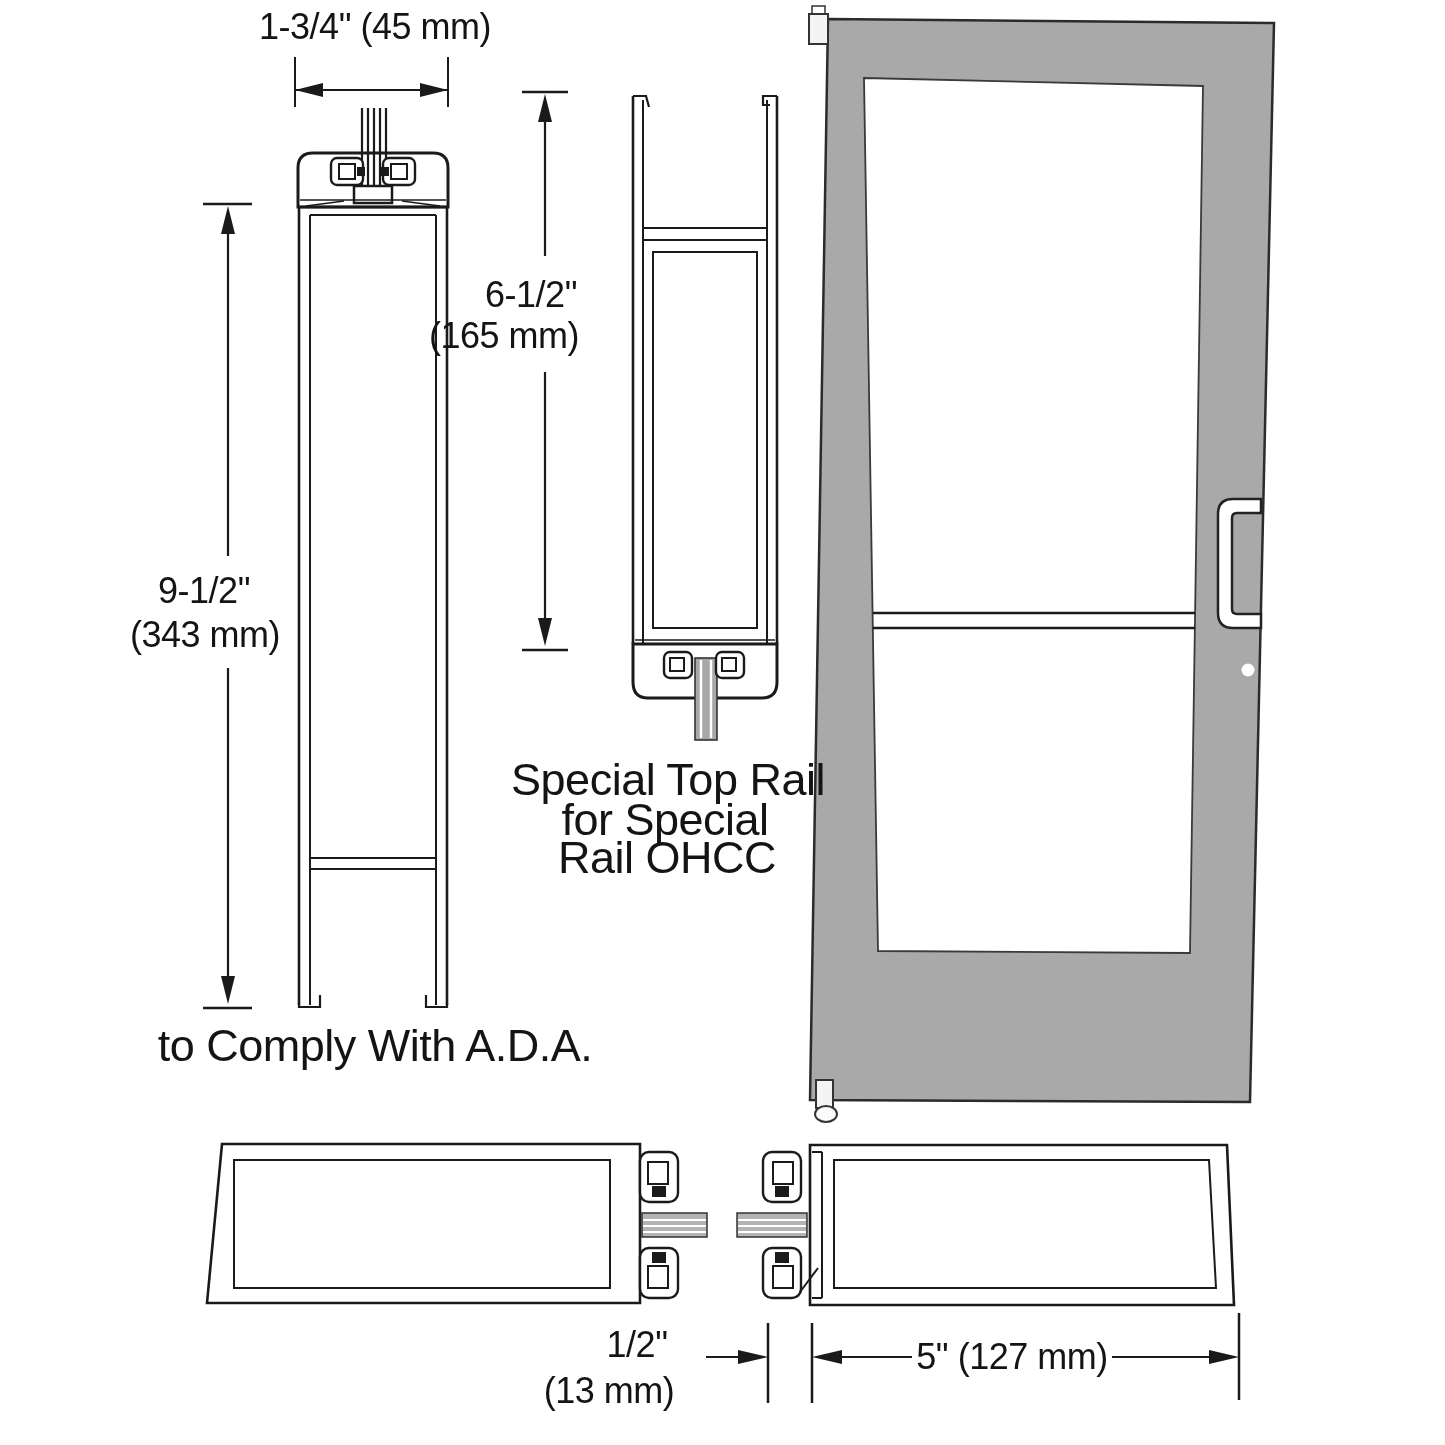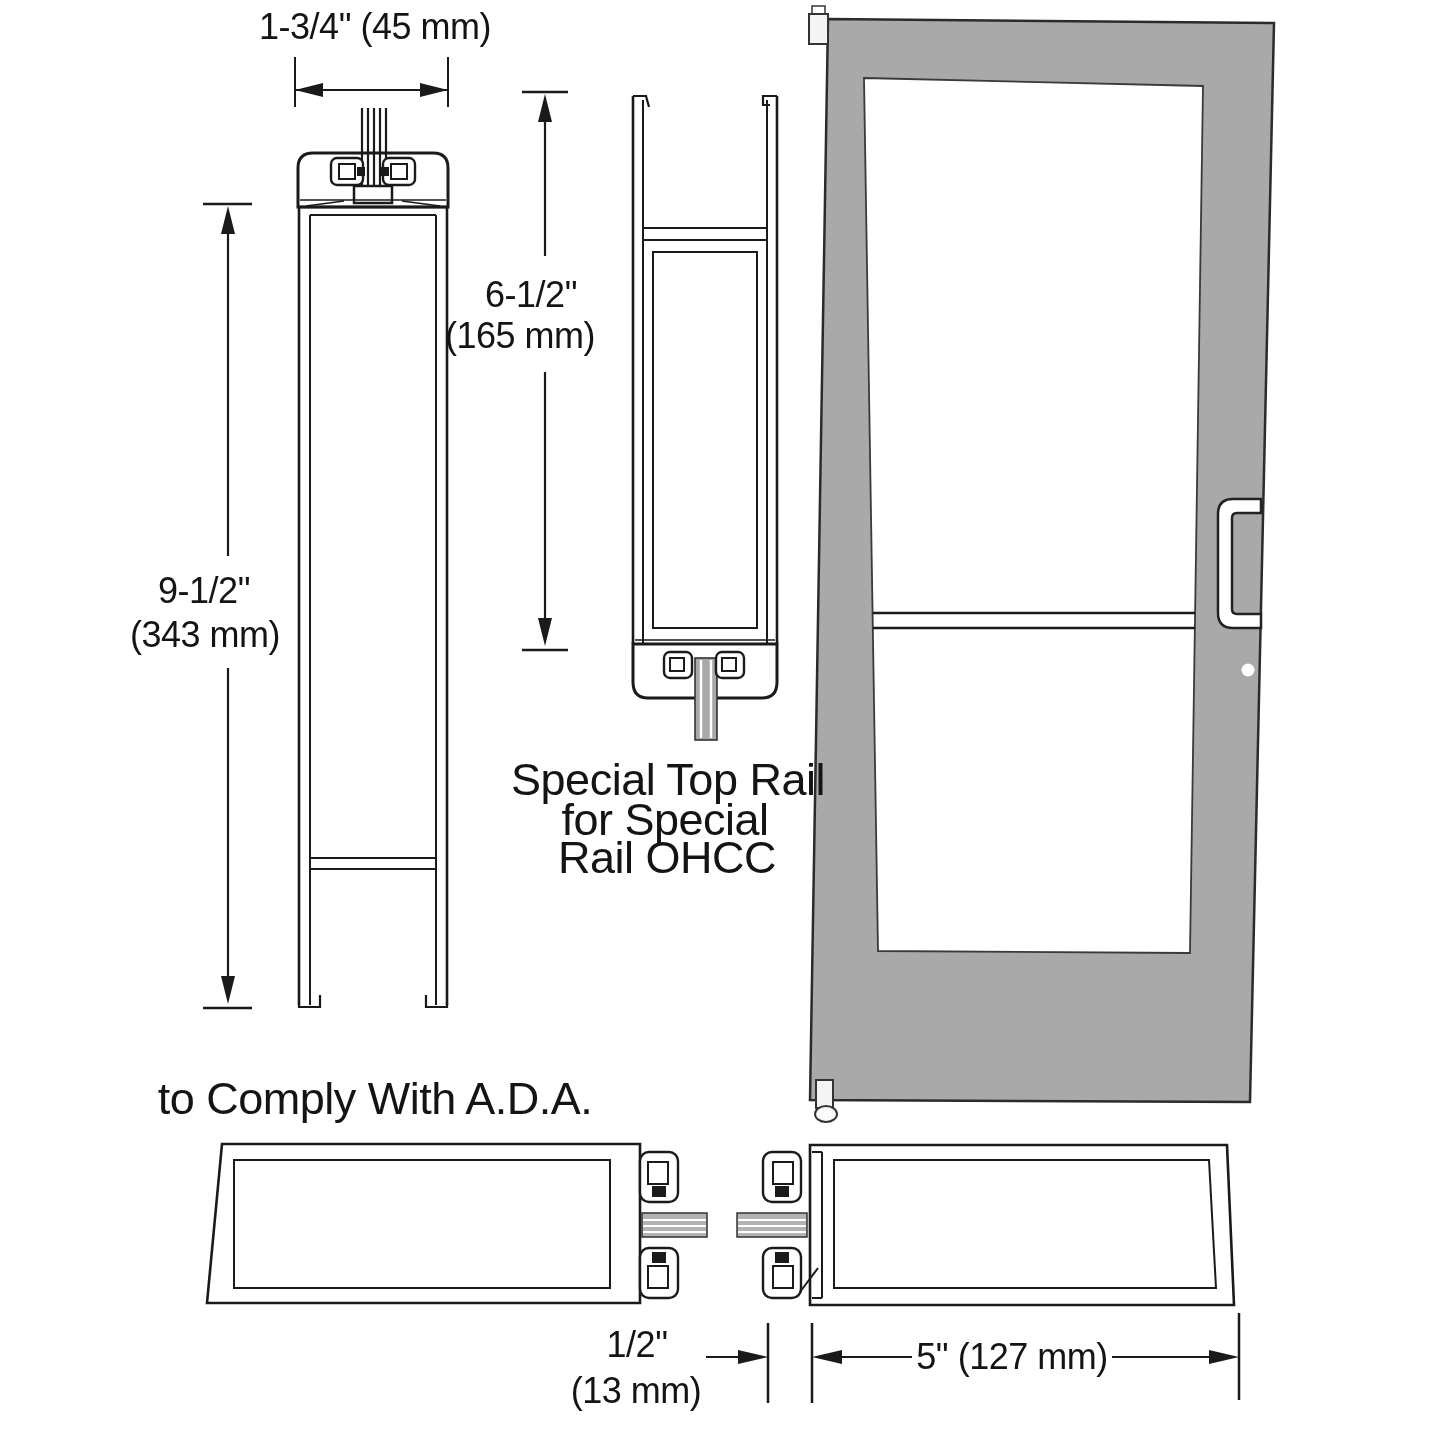--- a/index.html
+++ b/index.html
@@ -180,25 +180,25 @@
     <polygon class="arr" points="1239,1357 1209,1350 1209,1364"></polygon>
   </g>
 </svg>
 
   <div class="txt dim" style="left:375px;top:27px">1-3/4" (45 mm)</div>
 
   <div class="txt dim" style="left:204px;top:591px">9-1/2"</div>
   <div class="txt dim" style="left:205px;top:635px">(343 mm)</div>
 
   <div class="txt dim" style="left:531px;top:295px">6-1/2"</div>
-  <div class="txt dim" style="left:520px;top:336px">(165 mm)</div>
+  <div class="txt dim" style="left:504px;top:336px">(165 mm)</div>
 
   <div class="txt lbl" style="left:668px;top:779px">Special Top Rail</div>
   <div class="txt lbl" style="left:665px;top:819px">for Special</div>
   <div class="txt lbl" style="left:667px;top:857px">Rail OHCC</div>
 
-  <div class="txt lbl" style="left:375px;top:1098px">to Comply With A.D.A.</div>
+  <div class="txt lbl" style="left:375px;top:1045px">to Comply With A.D.A.</div>
 
   <div class="txt dim" style="left:637px;top:1345px">1/2"</div>
-  <div class="txt dim" style="left:636px;top:1391px">(13 mm)</div>
+  <div class="txt dim" style="left:609px;top:1391px">(13 mm)</div>
 
   <div class="txt dim" style="left:1012px;top:1357px">5" (127 mm)</div>
 </div>
 
 </body></html>

